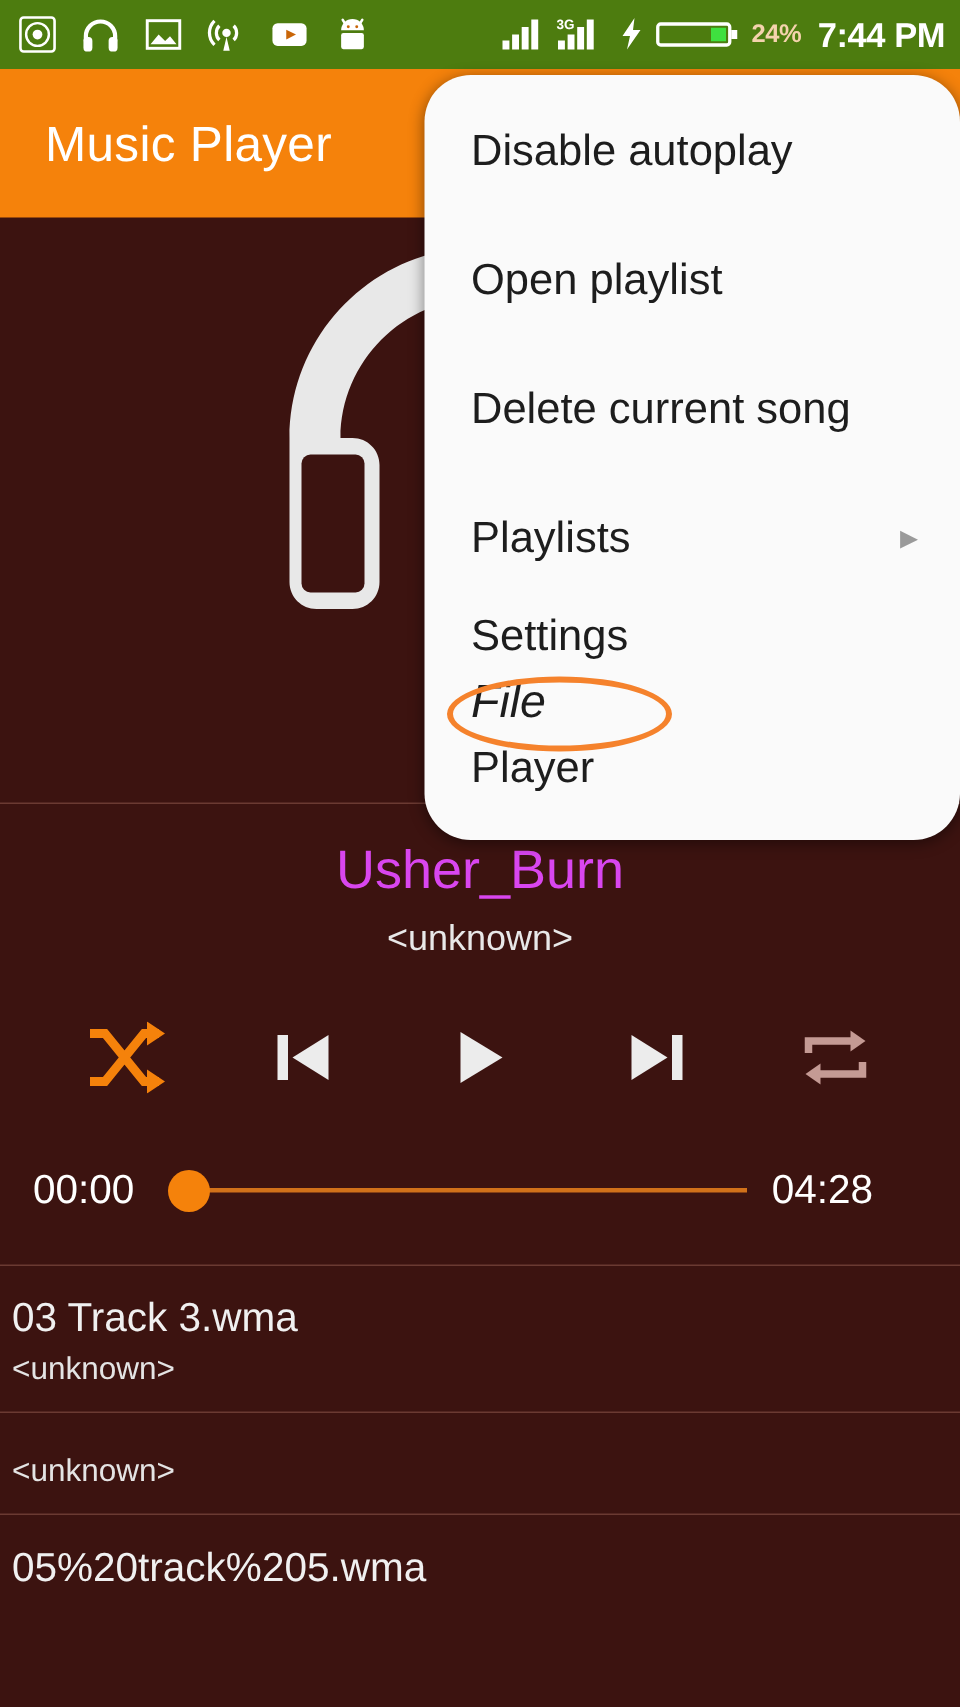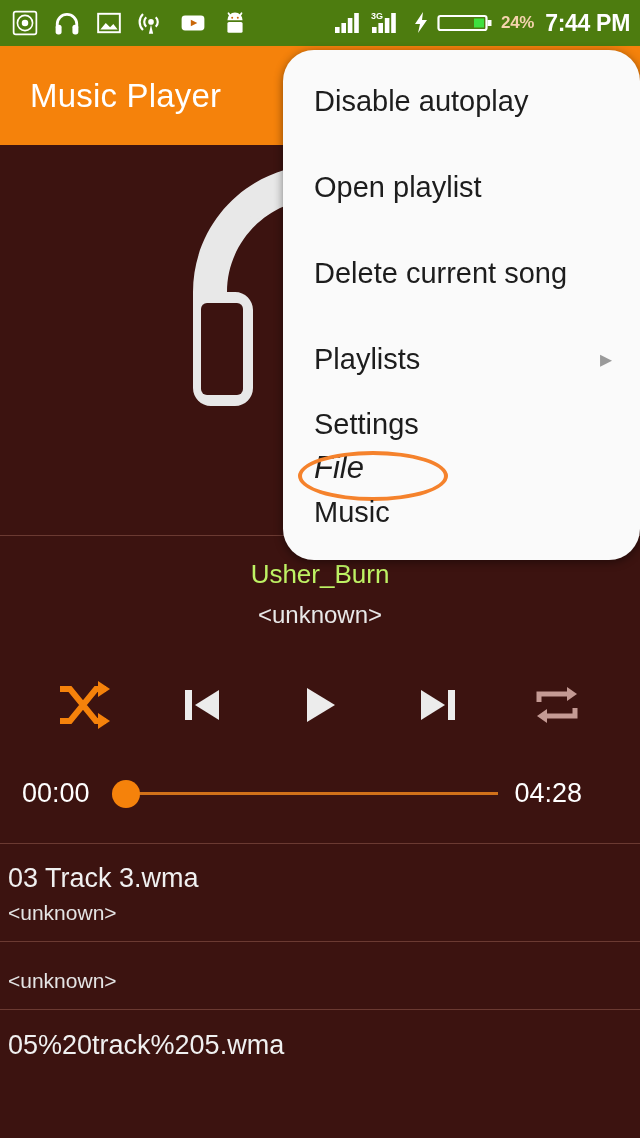--- a/index.html
+++ b/index.html
@@ -44,21 +44,21 @@
   .divider{
     position:absolute; left:0; width:640px; height:1px;
     background:#6b3a32;
   }
 
   
   .np{
     position:absolute; left:0; top:536px; width:640px; height:126px;
     text-align:center;
   }
-  .np-title{ color:#bef264; font-size:26px; margin-top:23px; }
+  .np-title{ color:#d946ef; font-size:36px; margin-top:23px; }
   .np-artist{ color:#e8e8e8; font-size:24px; margin-top:11px; }
 
   
   .controls{
     position:absolute; left:0; top:662px; width:640px; height:86px;
     display:flex; align-items:center; justify-content:space-around;
     padding:0 24px;
   }
   .ctrl{ width:64px; height:56px; display:flex; align-items:center; justify-content:center; }
 
@@ -268,17 +268,17 @@
       <span class="mi-arrow">▸</span>
     </div>
     <div class="mi compact">
       <span>Settings</span>
     </div>
     <div class="mi compact">
       <span class="mi-file-label">File</span>
       <span class="ellipse"></span>
     </div>
     <div class="mi compact">
-      <span>Music</span>
+      <span>Player</span>
     </div>
   </div>
 
 </div>
 
 </body></html>

